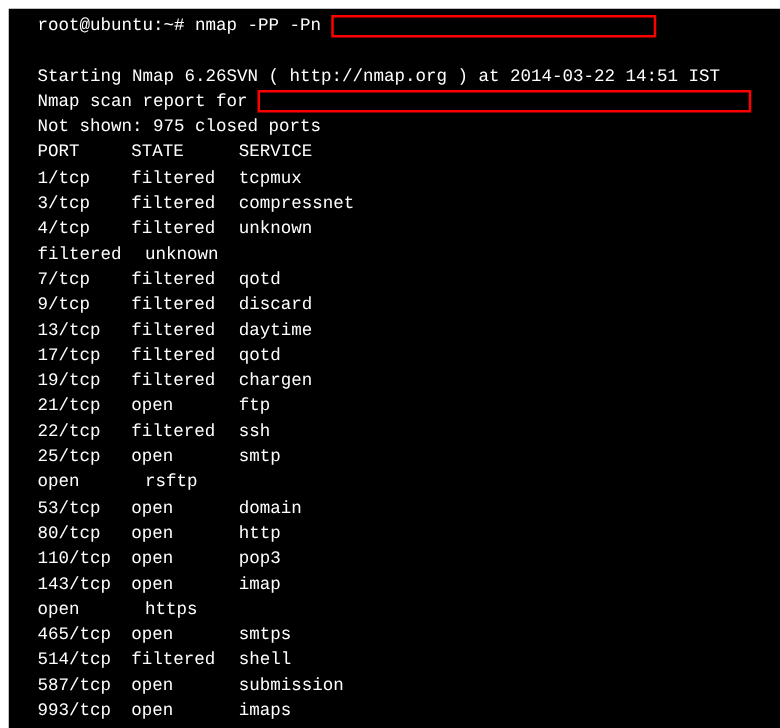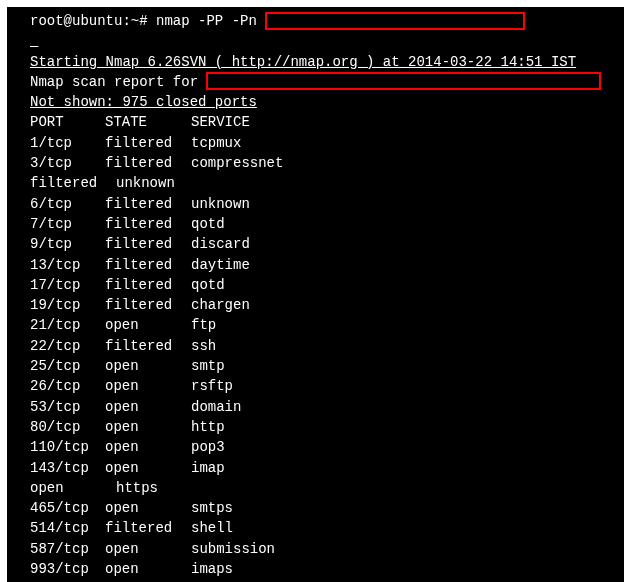--- a/index.html
+++ b/index.html
@@ -26,21 +26,21 @@
     }
     .redact {
       display: inline-block;
       background: #000;
       border: 2px solid #f00;
       height: 18px;
       vertical-align: middle;
     }
     .redact-sm { width: 260px; }
     .redact-lg { width: 395px; }
-    .line { white-space: pre; text-decoration: underline; }
+    .line { white-space: pre; }
     .row { white-space: pre; display: flex; }
     .col-port { width: 75px; display: inline-block; }
     .col-state { width: 86px; display: inline-block; }
     .col-service { display: inline-block; text-align: right; }
     .hdr { }
     .scan-line {
       display: flex;
       white-space: pre;
     }
     .scan-text { flex-shrink: 0; }
@@ -57,31 +57,31 @@
   <div class="scan-line">
     <span class="scan-text">Nmap scan report for </span><span class="redact redact-lg"></span>
   </div>
   <div class="line">Not shown: 975 closed ports</div>
   <div class="row hdr">
     <span class="col-port">PORT</span><span class="col-state">STATE</span><span class="col-service">SERVICE</span>
   </div>
   <div id="rows">
       <div class="row"><span class="col-port">1/tcp</span><span class="col-state">filtered</span><span class="col-service">tcpmux</span></div>
       <div class="row"><span class="col-port">3/tcp</span><span class="col-state">filtered</span><span class="col-service">compressnet</span></div>
+      <div class="row"><span class="col-port">4/tcp</span><span class="col-state">filtered</span><span class="col-service">unknown</span></div>
       <div class="row"><span class="col-state">filtered</span><span class="col-service">unknown</span></div>
-      <div class="row"><span class="col-port">6/tcp</span><span class="col-state">filtered</span><span class="col-service">unknown</span></div>
       <div class="row"><span class="col-port">7/tcp</span><span class="col-state">filtered</span><span class="col-service">qotd</span></div>
       <div class="row"><span class="col-port">9/tcp</span><span class="col-state">filtered</span><span class="col-service">discard</span></div>
       <div class="row"><span class="col-port">13/tcp</span><span class="col-state">filtered</span><span class="col-service">daytime</span></div>
       <div class="row"><span class="col-port">17/tcp</span><span class="col-state">filtered</span><span class="col-service">qotd</span></div>
       <div class="row"><span class="col-port">19/tcp</span><span class="col-state">filtered</span><span class="col-service">chargen</span></div>
       <div class="row"><span class="col-port">21/tcp</span><span class="col-state">open</span><span class="col-service">ftp</span></div>
       <div class="row"><span class="col-port">22/tcp</span><span class="col-state">filtered</span><span class="col-service">ssh</span></div>
       <div class="row"><span class="col-port">25/tcp</span><span class="col-state">open</span><span class="col-service">smtp</span></div>
-      <div class="row"><span class="col-port">26/tcp</span><span class="col-state">open</span><span class="col-service">rsftp</span></div>
+      <div class="row"><span class="col-state">open</span><span class="col-service">rsftp</span></div>
       <div class="row"><span class="col-port">53/tcp</span><span class="col-state">open</span><span class="col-service">domain</span></div>
       <div class="row"><span class="col-port">80/tcp</span><span class="col-state">open</span><span class="col-service">http</span></div>
       <div class="row"><span class="col-port">110/tcp</span><span class="col-state">open</span><span class="col-service">pop3</span></div>
       <div class="row"><span class="col-port">143/tcp</span><span class="col-state">open</span><span class="col-service">imap</span></div>
       <div class="row"><span class="col-state">open</span><span class="col-service">https</span></div>
       <div class="row"><span class="col-port">465/tcp</span><span class="col-state">open</span><span class="col-service">smtps</span></div>
       <div class="row"><span class="col-port">514/tcp</span><span class="col-state">filtered</span><span class="col-service">shell</span></div>
       <div class="row"><span class="col-port">587/tcp</span><span class="col-state">open</span><span class="col-service">submission</span></div>
       <div class="row"><span class="col-port">993/tcp</span><span class="col-state">open</span><span class="col-service">imaps</span></div>
     </div>

